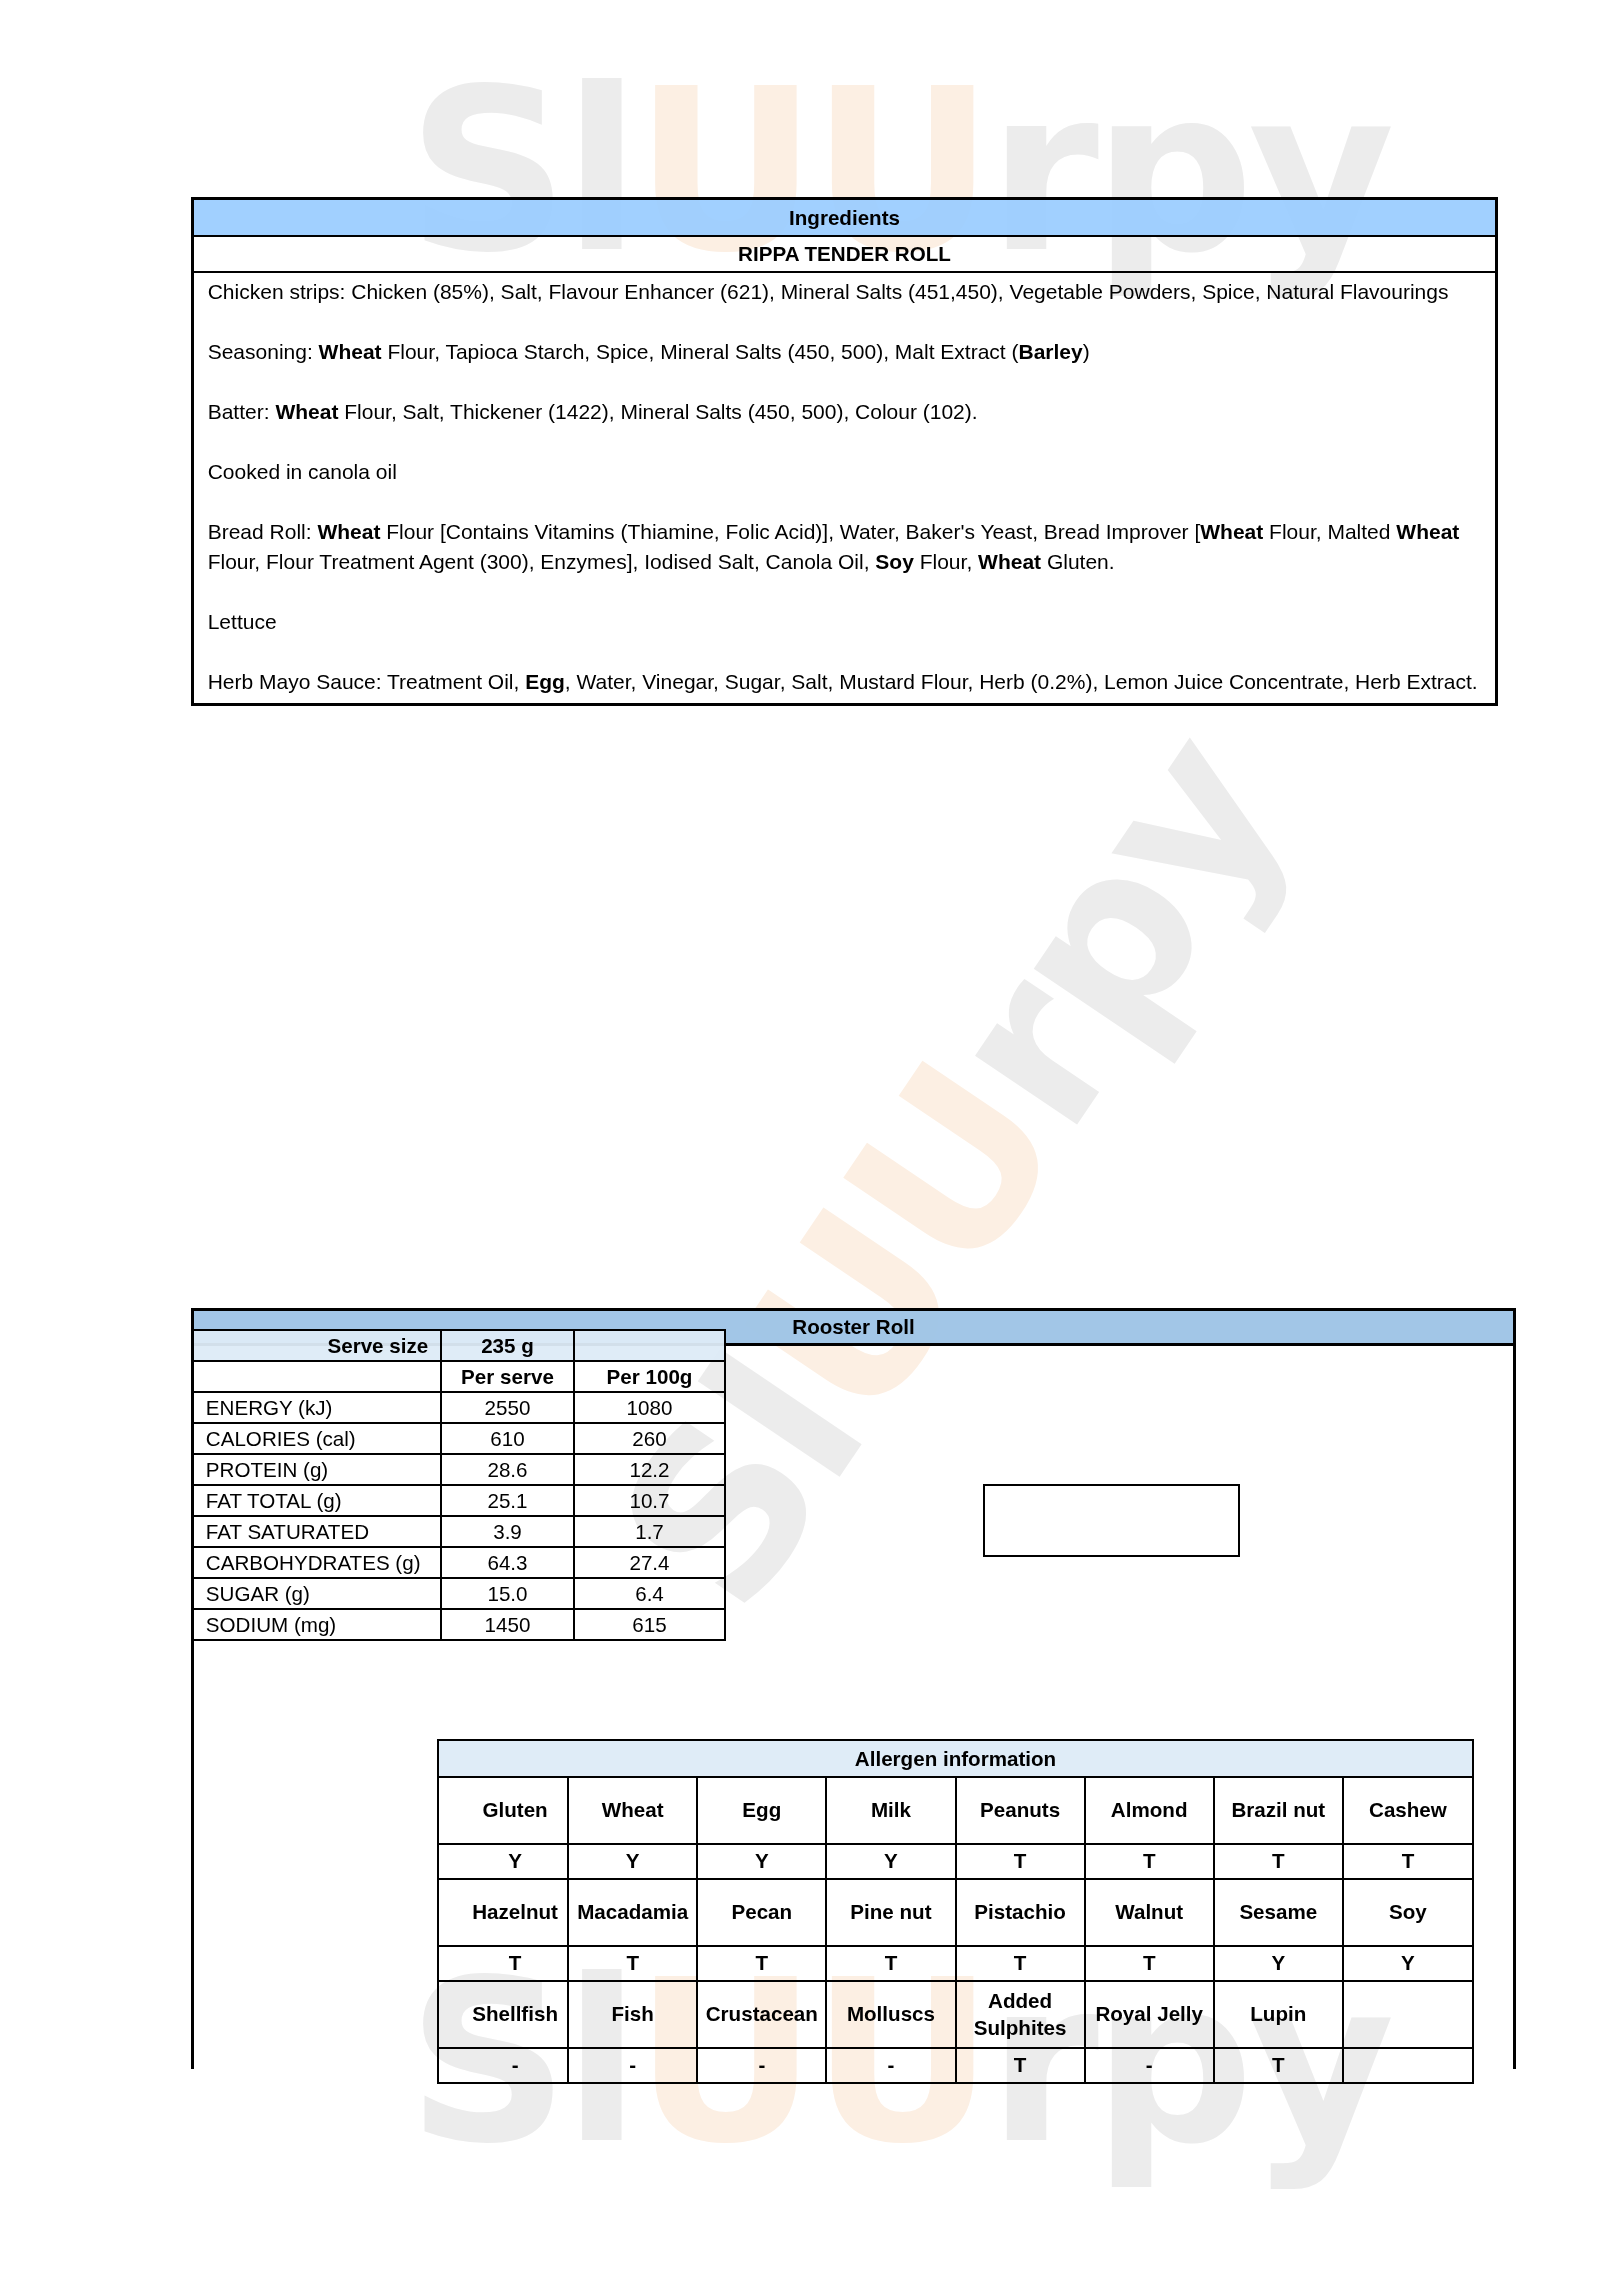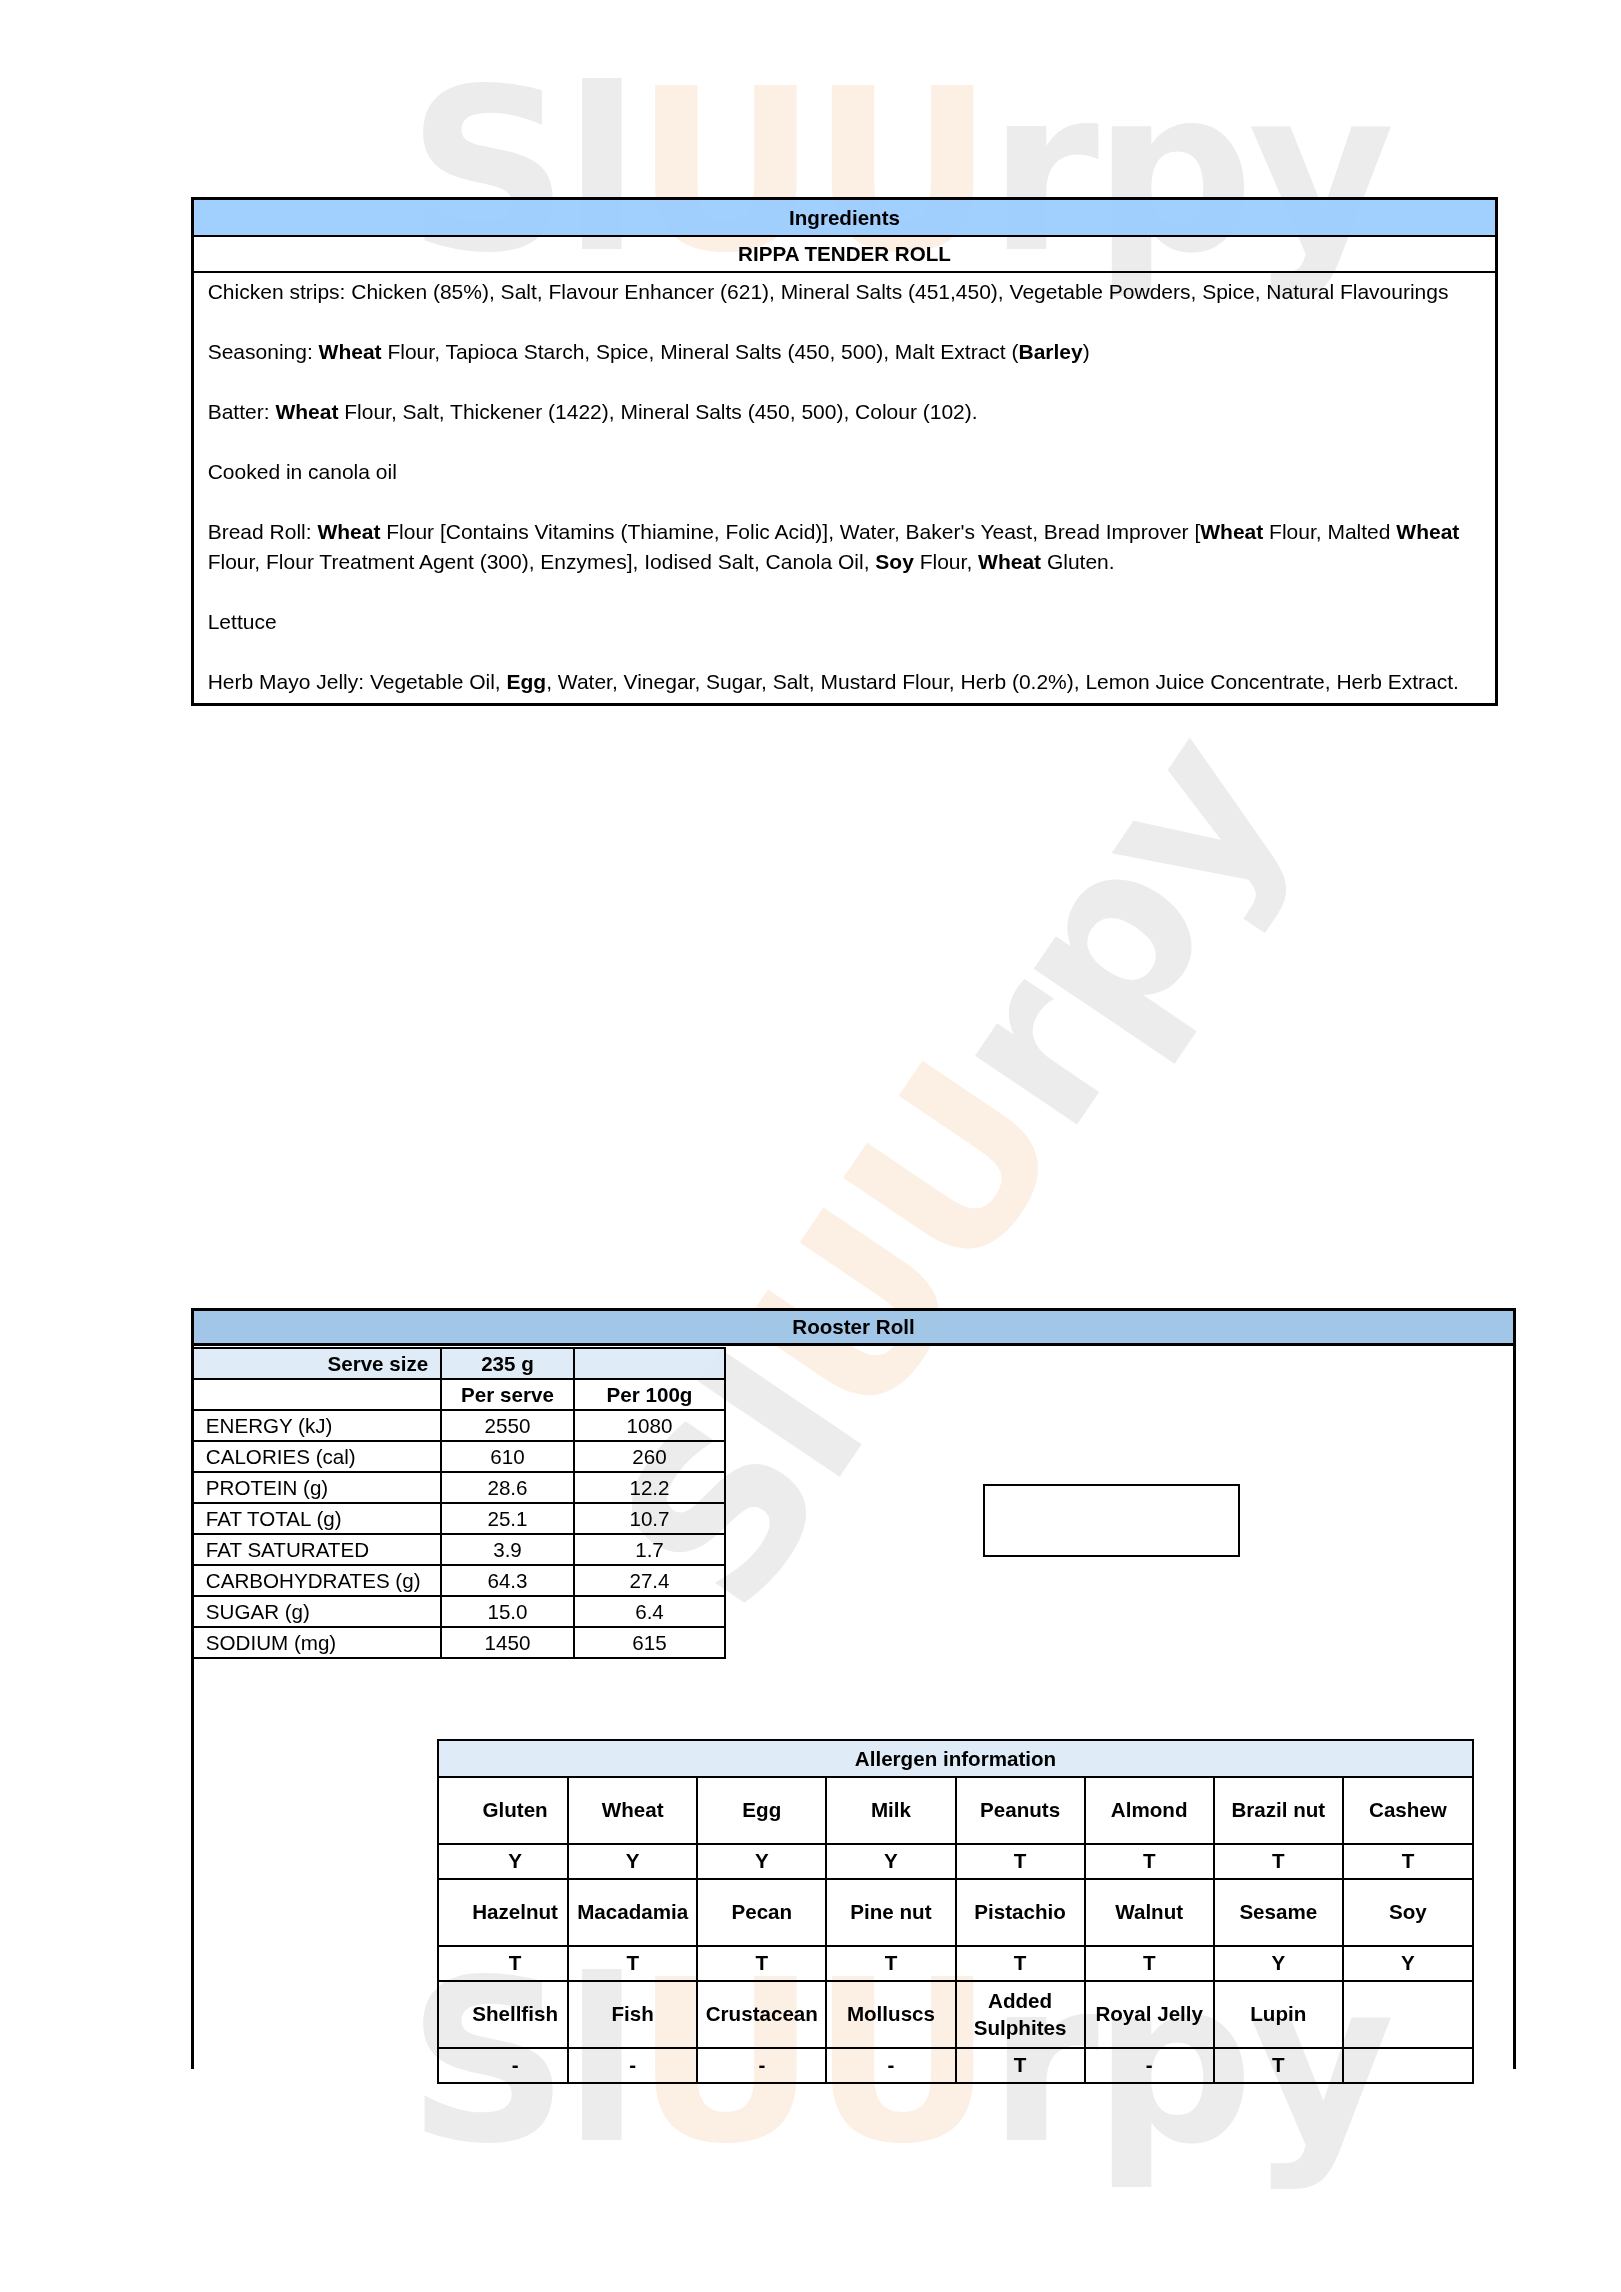--- a/index.html
+++ b/index.html
@@ -23,21 +23,21 @@
   #ingredients .body { padding: 3.9px 13.7px 5.9px 13.7px; font-size: 21px; line-height: 30px; }
   #ingredients .para { margin: 0 0 30px 0; }
   #ingredients .para:last-child { margin-bottom: 0; }
 
   
   #rooster { left: 191px; top: 1308px; width: 1325px; height: 761px; box-sizing: border-box;
              border-top: 3.9px solid #000; border-left: 3.9px solid #000; border-right: 3.9px solid #000; }
   #rooster .hdr { height: 32px; background: rgba(157,195,230,0.95); border-bottom: 3.9px solid #000; display: flex; align-items: center; justify-content: center; font-weight: bold; font-size: 20.6px; }
 
   table { border-collapse: collapse; }
-  #nutrition { position: absolute; left: 0; top: 36px; font-size: 20.6px; }
+  #nutrition { position: absolute; left: 0; top: 18px; font-size: 20.6px; }
   #nutrition td { border: 2px solid #000; height: 31px; padding: 0; box-sizing: border-box; }
   #nutrition td.lbl { width: 247px; padding-left: 11.8px; text-align: left; }
   #nutrition td.v { width: 133px; text-align: center; }
   #nutrition td.v2 { width: 151px; text-align: center; border-right: 2.9px solid #000; }
   #nutrition tr.serve td { background: rgba(221,235,247,0.95); font-weight: bold; }
   #nutrition tr.serve td.lbl { text-align: right; padding-right: 11.8px; border-left: none; }
   #nutrition tr.cols td { font-weight: bold; }
   #nutrition tr.cols td.v { border-top: 2.9px solid #000; }
   #nutrition tr:last-child td { border-bottom: 2.9px solid #000; }
   #nutrition td:first-child { border-left: none; }
@@ -65,21 +65,21 @@
 <div id="ingredients" class="abs">
   <div class="hdr">Ingredients</div>
   <div class="sub">RIPPA TENDER ROLL</div>
   <div class="body" id="ing-body">
       <div class="para"><span>Chicken strips: Chicken (85%), Salt, Flavour Enhancer (621), Mineral Salts (451,450), Vegetable Powders, Spice, Natural Flavourings</span></div>
       <div class="para"><span>Seasoning: </span><b>Wheat</b><span> Flour, Tapioca Starch, Spice, Mineral Salts (450, 500), Malt Extract (</span><b>Barley</b><span>)</span></div>
       <div class="para"><span>Batter: </span><b>Wheat</b><span> Flour, Salt, Thickener (1422), Mineral Salts (450, 500), Colour (102).</span></div>
       <div class="para"><span>Cooked in canola oil</span></div>
       <div class="para"><span>Bread Roll:  </span><b>Wheat</b><span> Flour [Contains Vitamins (Thiamine, Folic Acid)], Water, Baker's Yeast, Bread Improver [</span><b>Wheat</b><span> Flour, Malted </span><b>Wheat</b><span> Flour, Flour Treatment Agent (300), Enzymes], Iodised Salt, Canola Oil, </span><b>Soy</b><span> Flour, </span><b>Wheat</b><span> Gluten.</span></div>
       <div class="para"><span>Lettuce</span></div>
-      <div class="para"><span>Herb Mayo Jelly: Vegetable Oil, </span><b>Egg</b><span>, Water, Vinegar, Sugar, Salt, Mustard Flour, Herb (0.2%), Lemon Juice Concentrate, Herb Extract.</span></div>
+      <div class="para"><span>Herb Mayo Sauce: Treatment Oil, </span><b>Egg</b><span>, Water, Vinegar, Sugar, Salt, Mustard Flour, Herb (0.2%), Lemon Juice Concentrate, Herb Extract.</span></div>
     </div>
 </div>
 
 <div id="rooster" class="abs">
   <div class="hdr">Rooster Roll</div>
 
   <table id="nutrition">
     <tbody>
       <tr class="serve">
         <td class="lbl">Serve size</td>

